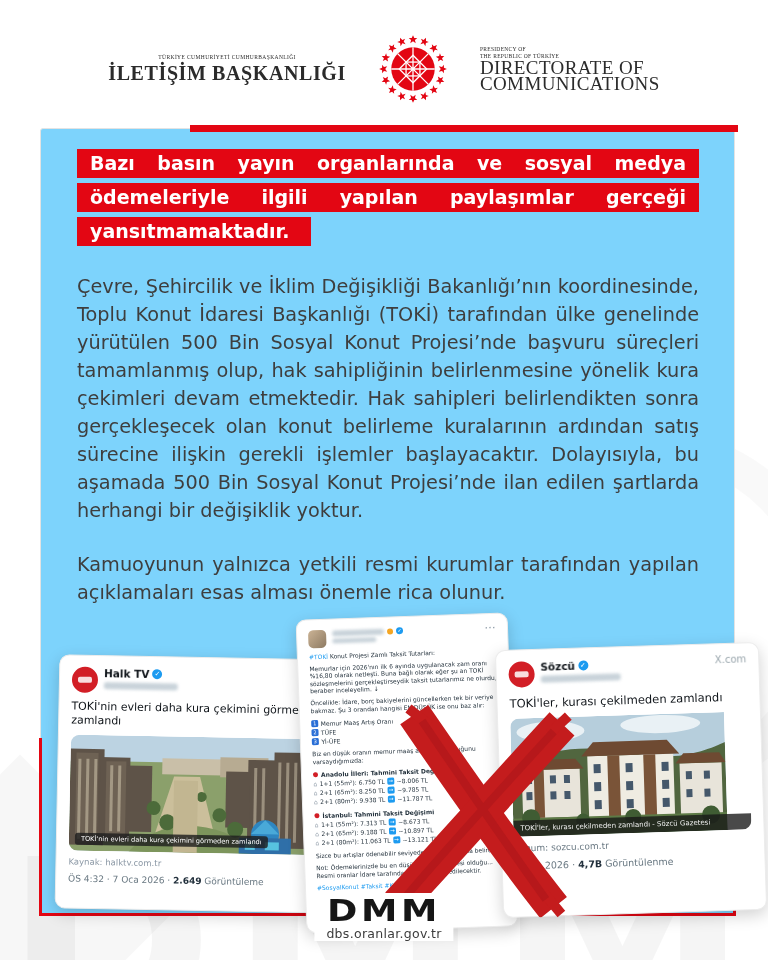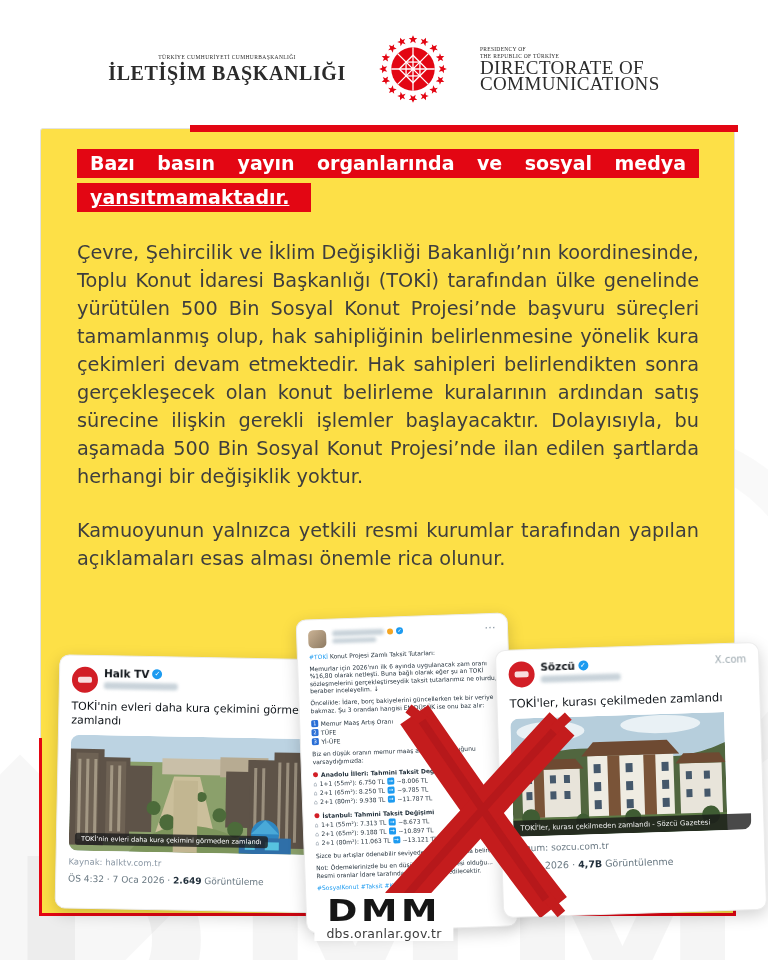--- a/index.html
+++ b/index.html
@@ -19,30 +19,30 @@
        align-items:center;gap:30px;z-index:2;}
   .hdr-left{text-align:center;font-family:"Liberation Serif","DejaVu Serif",serif;color:#2b2b2b;}
   .hdr-left .tiny{font-size:5.5px;letter-spacing:.4px;}
   .hdr-left .big{font-size:20px;font-weight:bold;letter-spacing:.6px;margin-top:2px;text-align:center;}
   .hdr-right{text-align:left;font-family:"Liberation Serif","DejaVu Serif",serif;color:#2b2b2b;}
   .hdr-right .tiny{font-size:5.5px;letter-spacing:.3px;line-height:7px;}
   .hdr-right .big{font-size:19px;font-weight:normal;line-height:16px;letter-spacing:.4px;}
   .emblem{width:74px;height:78px;flex:0 0 auto;}
 
   
-  .card{position:absolute;left:40px;top:128px;width:693px;height:785px;background:#fde047;
+  .card{position:absolute;left:40px;top:128px;width:693px;height:785px;background:#7dd3fc;
         border:1px solid #e3e3e3;border-radius:3px;z-index:1;}
   .card .top-bar{position:absolute;left:149px;right:-4px;top:-4px;height:7px;background:#e30613;}
   .card .bottom-frame{position:absolute;left:-2px;right:-2px;bottom:-2px;height:175px;
         border:3px solid #e30613;border-top:none;}
 
   .headline{margin:20px 36px 0 36px;width:622px;}
   .hl-line{display:block;background:#e30613;color:#fff;font-weight:bold;font-size:19px;
            padding:3px 13px 4px 13px;margin-bottom:5px;text-align:justify;text-align-last:justify;}
-  .hl-line.last{display:inline-block;text-align:left;text-align-last:left;padding-right:22px;text-decoration:underline;}
+  .hl-line.last{display:inline-block;text-align:left;text-align-last:left;padding-right:22px;}
 
   .bodytxt{margin:22px 36px 0 36px;width:622px;font-size:19.3px;line-height:28px;color:#3e3e3e;
            text-align:justify;}
   .bodytxt.p2{margin-top:26px;}
 
   
   .tweet{position:absolute;background:#fff;border-radius:10px;border:1px solid #ececec;
          box-shadow:0 5px 16px rgba(0,0,0,.18);color:#0f1419;}
   .tweet-head{display:flex;align-items:flex-start;gap:6px;}
   .avatar{border-radius:50%;background:#d21e26;flex:0 0 auto;position:relative;overflow:hidden;}
@@ -163,20 +163,21 @@
       <div class="big">COMMUNICATIONS</div>
     </div>
   </div>
 
   <div class="card">
     <div class="top-bar"></div>
     <div class="bottom-frame"></div>
 
     <div class="headline">
       <span class="hl-line">Bazı basın yayın organlarında ve sosyal medya</span>
+      <span class="hl-line">ödemeleriyle ilgili yapılan paylaşımlar gerçeği</span>
       <span class="hl-line last">yansıtmamaktadır.</span>
     </div>
 
     <div class="bodytxt">Çevre, Şehircilik ve İklim Değişikliği Bakanlığı’nın koordinesinde, Toplu Konut İdaresi Başkanlığı (TOKİ) tarafından ülke genelinde yürütülen 500 Bin Sosyal Konut Projesi’nde başvuru süreçleri tamamlanmış olup, hak sahipliğinin belirlenmesine yönelik kura çekimleri devam etmektedir. Hak sahipleri belirlendikten sonra gerçekleşecek olan konut belirleme kuralarının ardından satış sürecine ilişkin gerekli işlemler başlayacaktır. Dolayısıyla, bu aşamada 500 Bin Sosyal Konut Projesi’nde ilan edilen şartlarda herhangi bir değişiklik yoktur.</div>
     <div class="bodytxt p2">Kamuoyunun yalnızca yetkili resmi kurumlar tarafından yapılan açıklamaları esas alması önemle rica olunur.</div>
   </div>
 
   <div class="tweet tw-left">
     <div class="tweet-head">
       <div class="avatar">

